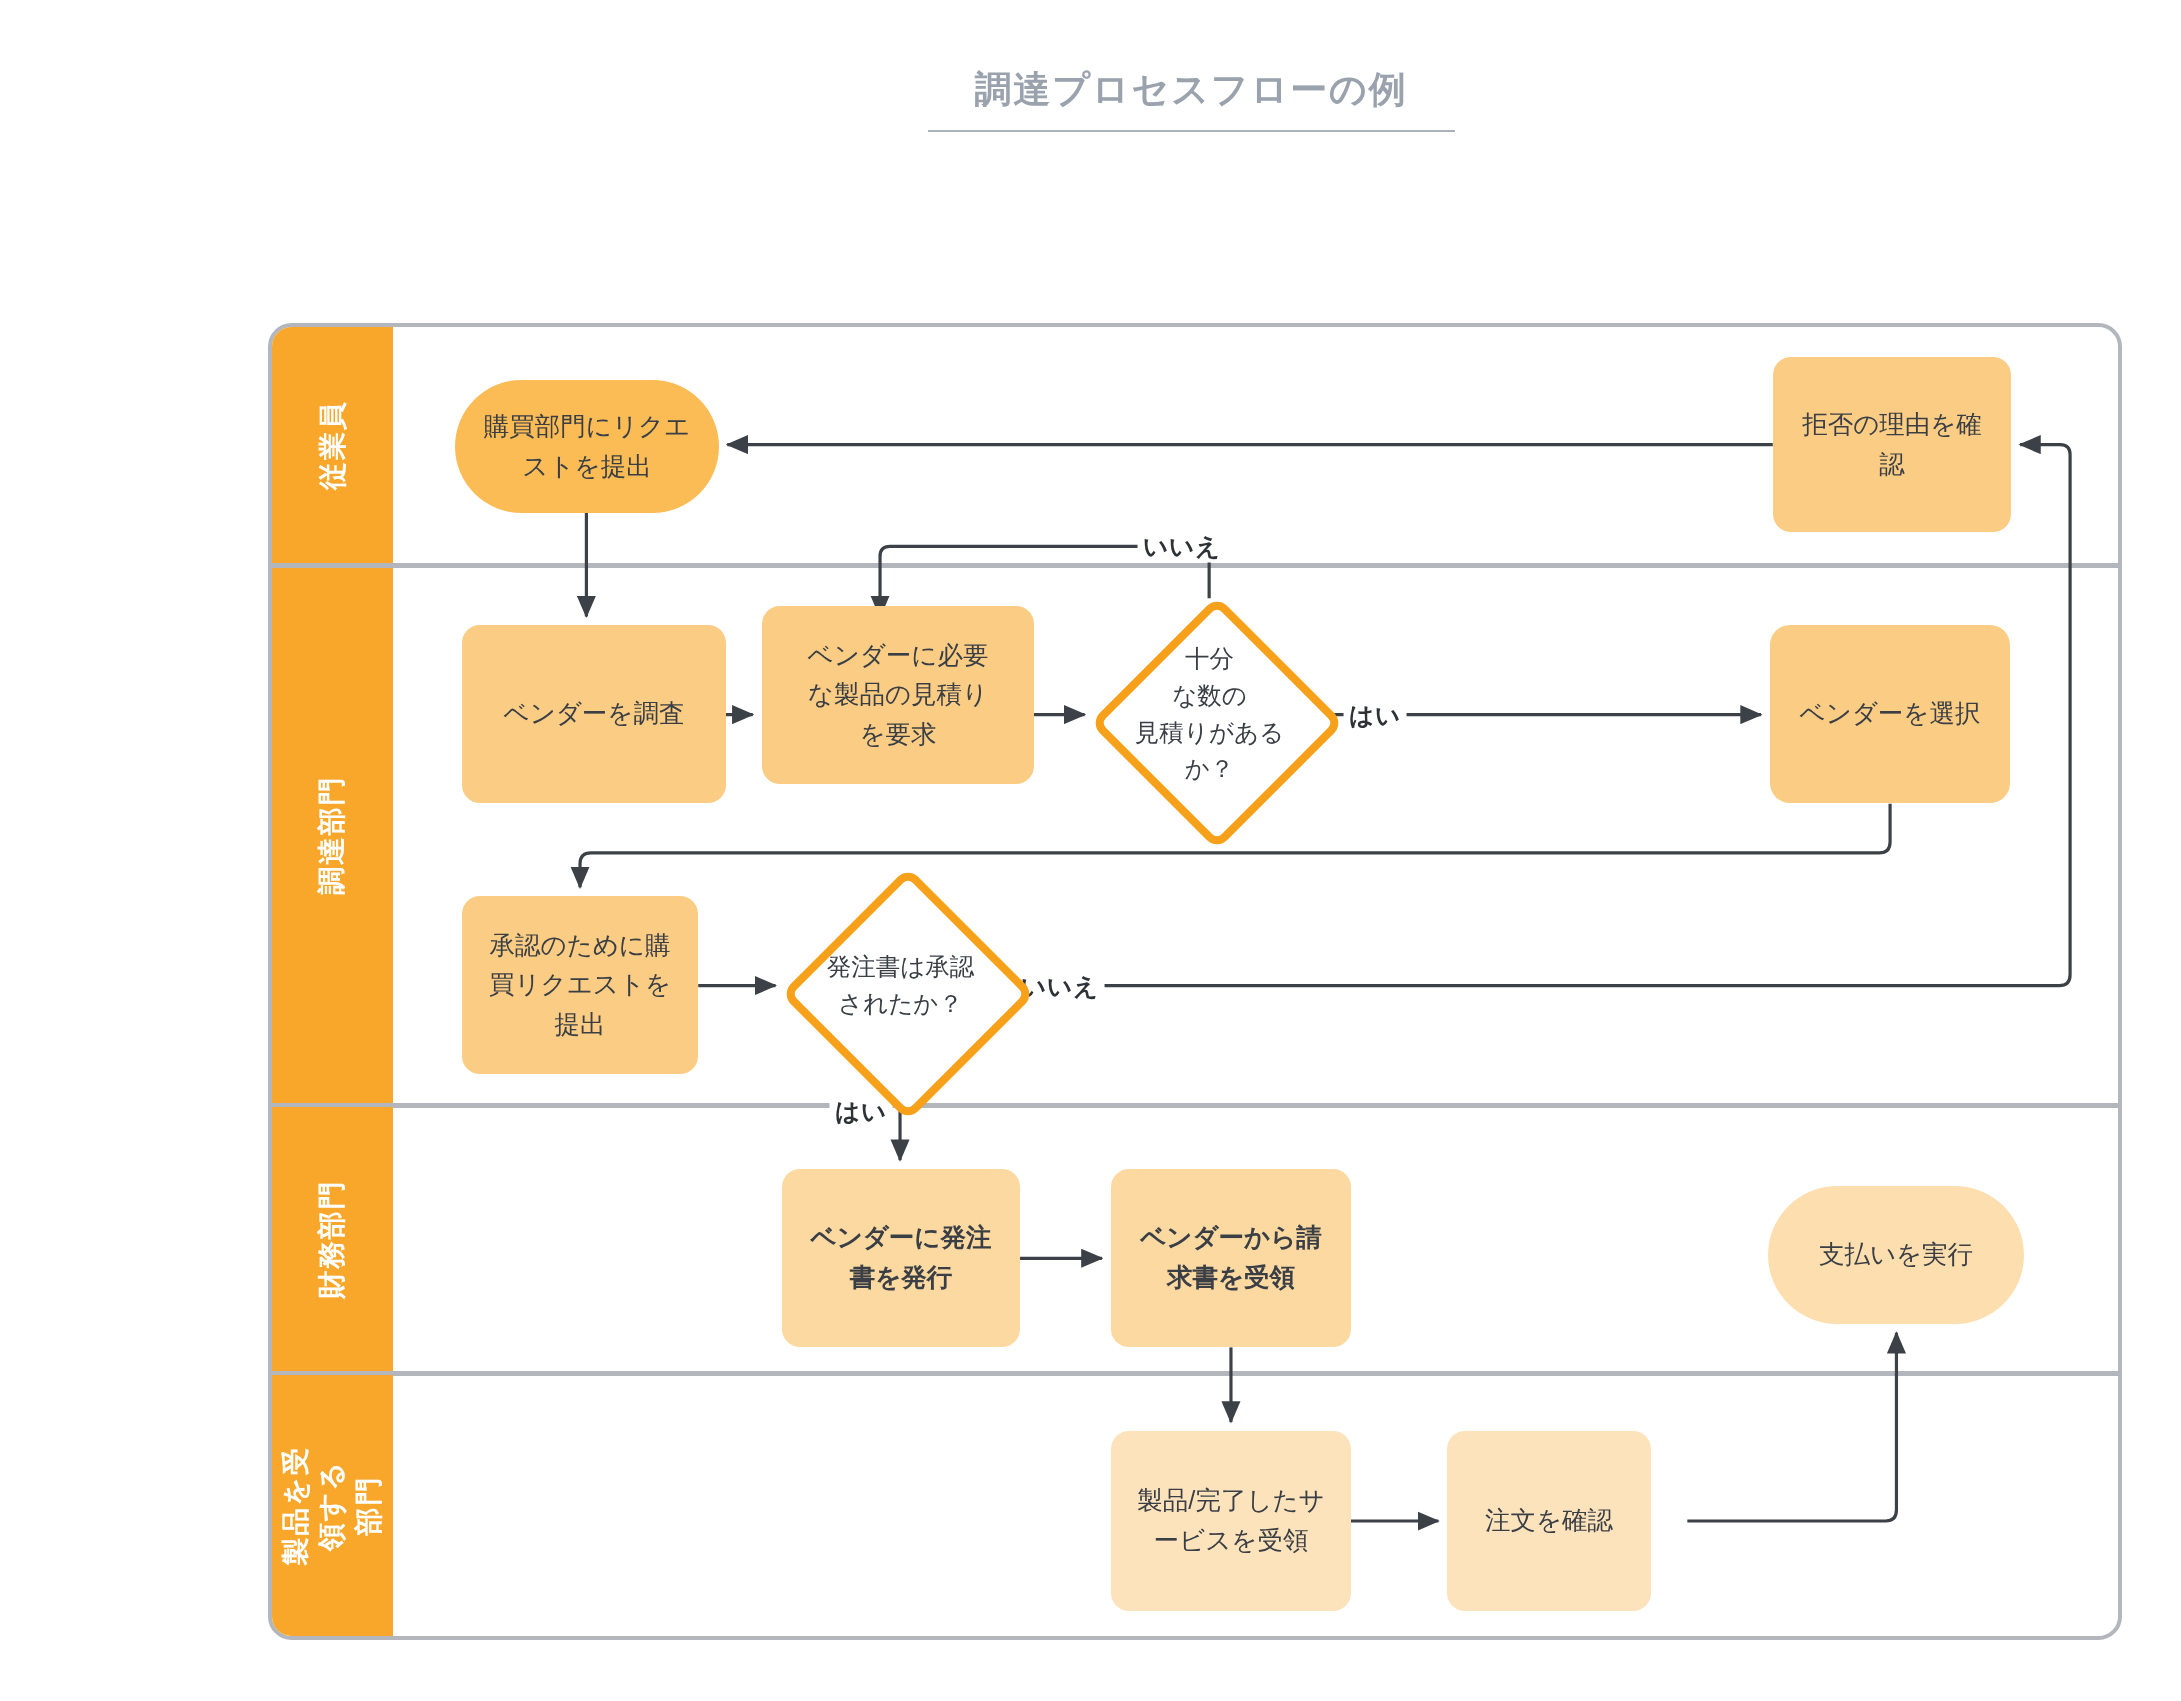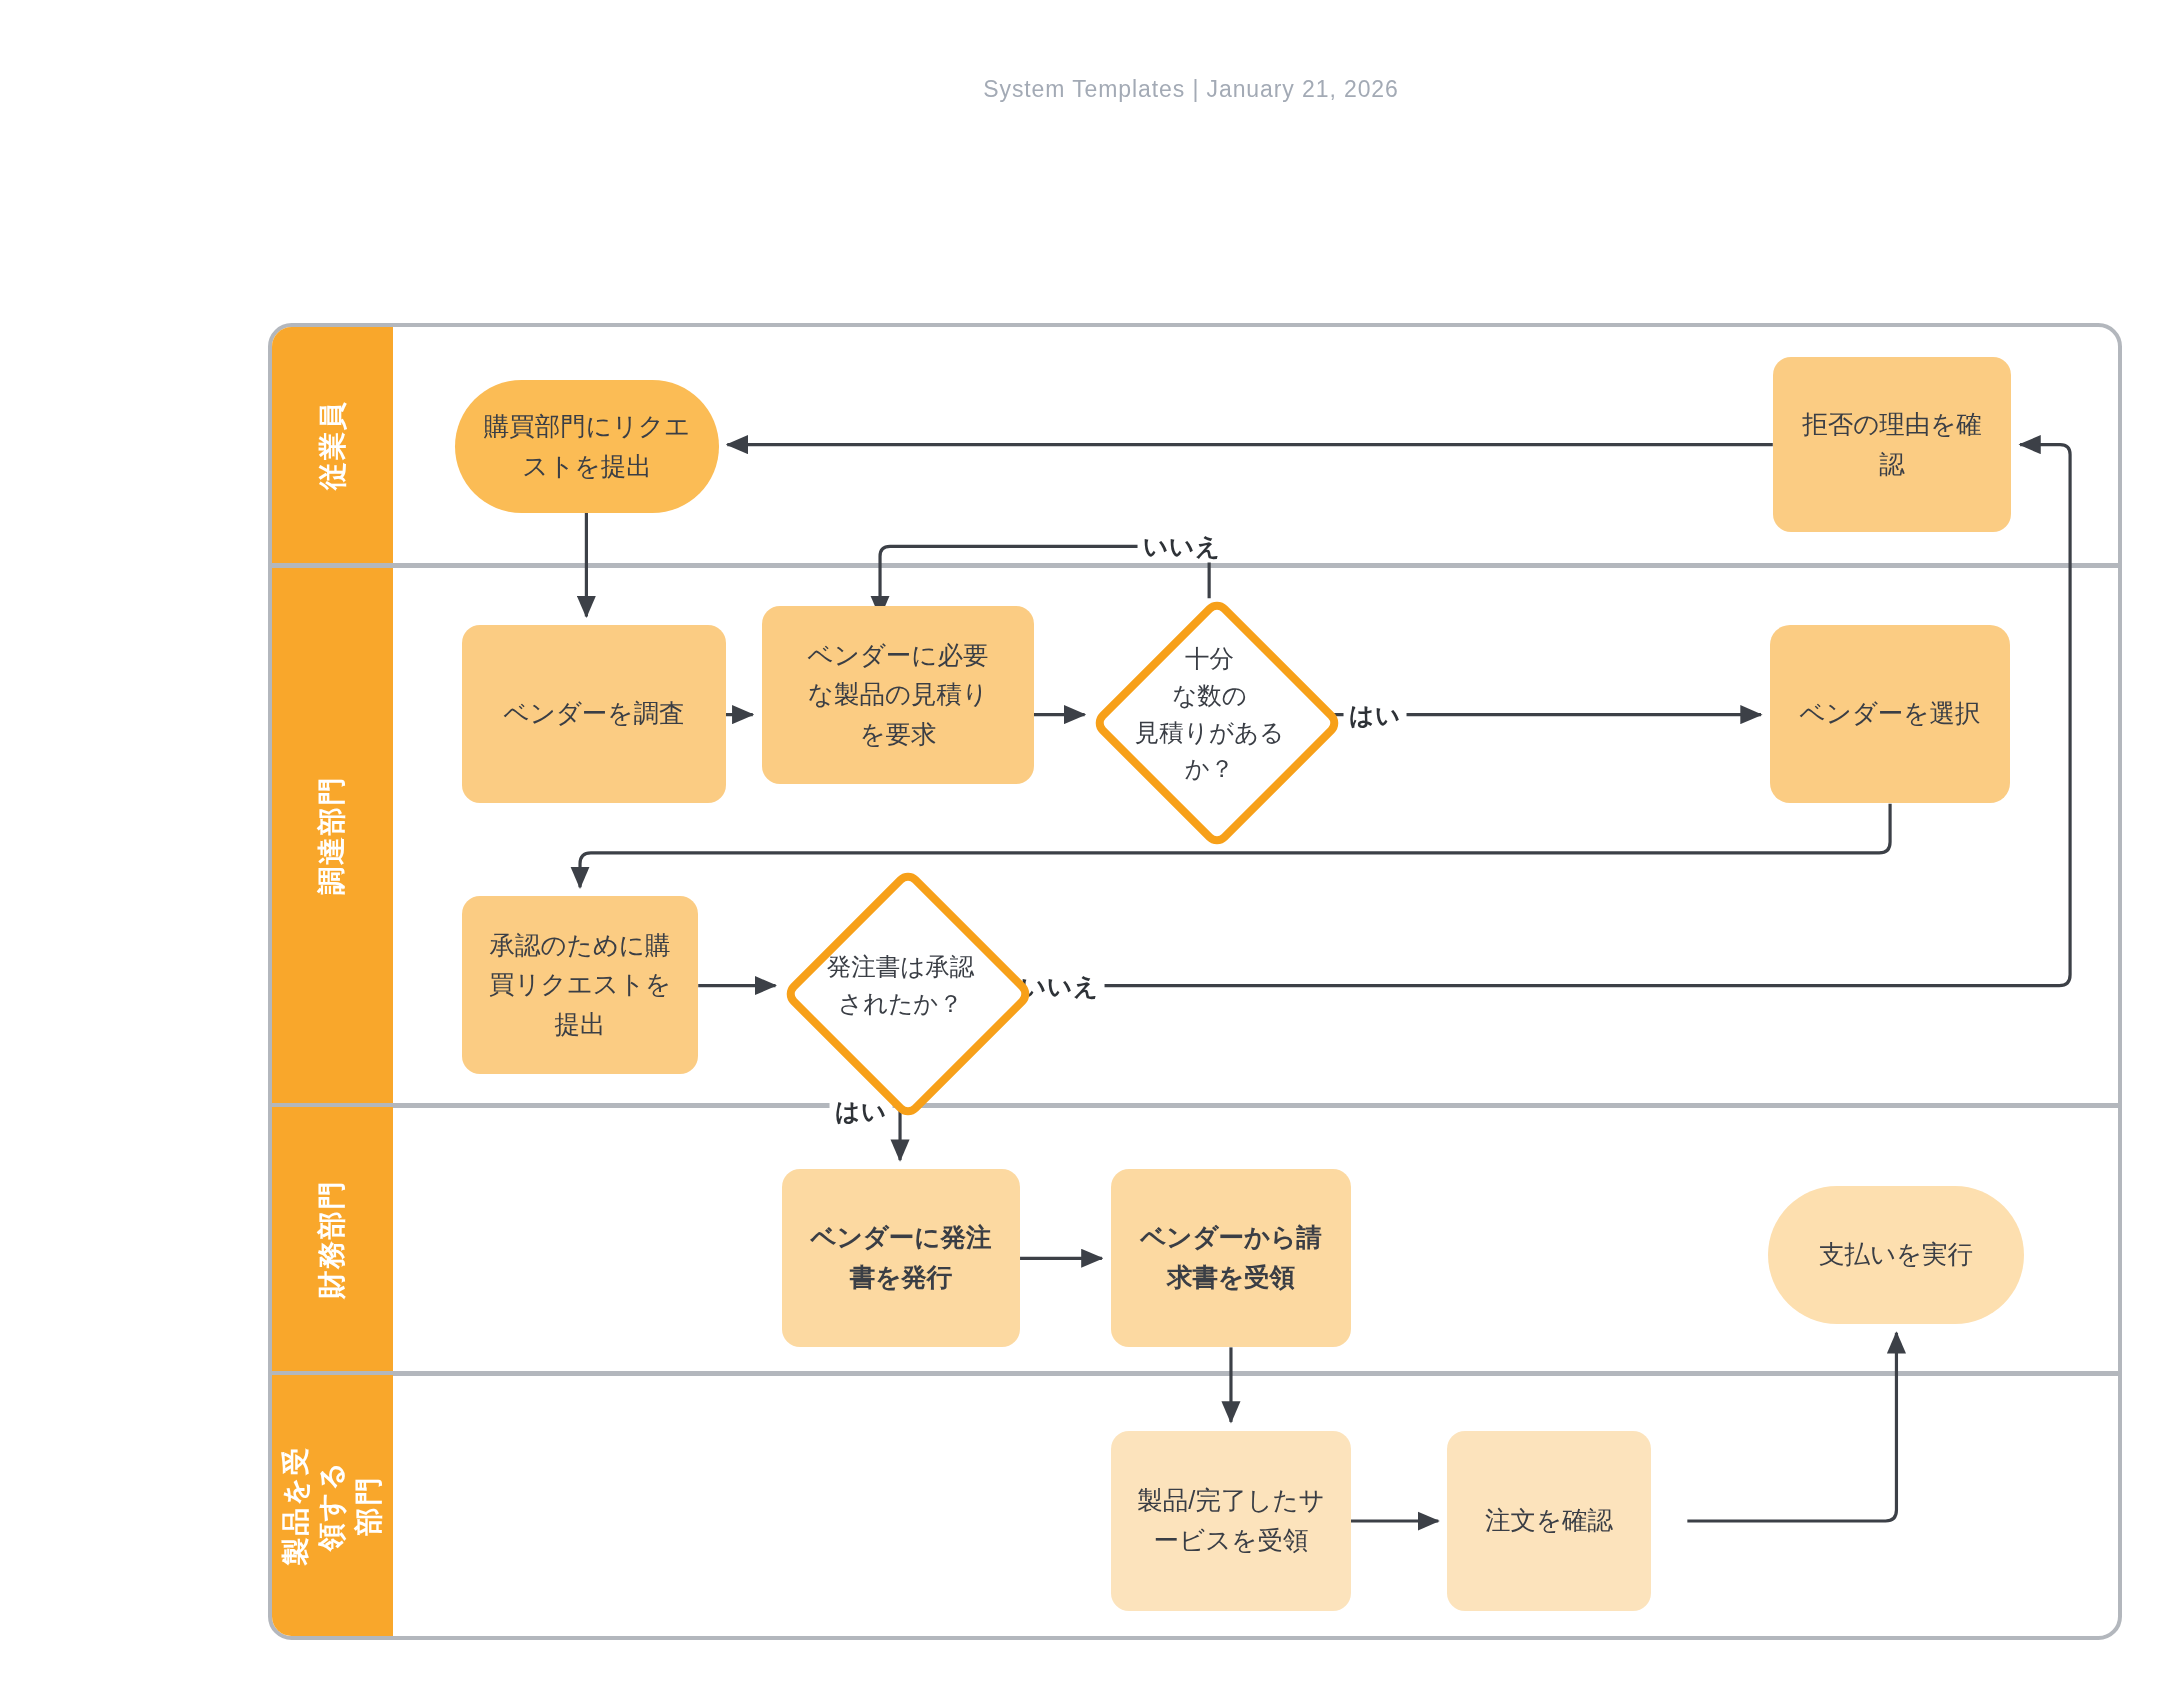--- a/index.html
+++ b/index.html
@@ -54,21 +54,21 @@
   .edge-label{
     position:absolute;transform:translate(-50%,-50%);background:#ffffff;
     font-size:24.5px;font-weight:700;color:#2e3237;padding:0 5.5px;letter-spacing:0.9px;
   }
   svg.wires{position:absolute;left:0;top:0;pointer-events:none;}
 </style>
 </head>
 <body>
 
 <div class="header">
-  <div class="subtitle">System Templates  |  January 21, 2026</div>
+  <div class="title">調達プロセスフローの例</div>
 </div>
 
 <div class="frame">
   <div class="lane-cell" style="top:0;height:236px;">
     <div class="lane-label">従業員</div>
   </div>
   <div class="divider" style="top:236px;"></div>
   <div class="lane-cell" style="top:241px;height:535px;">
     <div class="lane-label">調達部門</div>
   </div>

